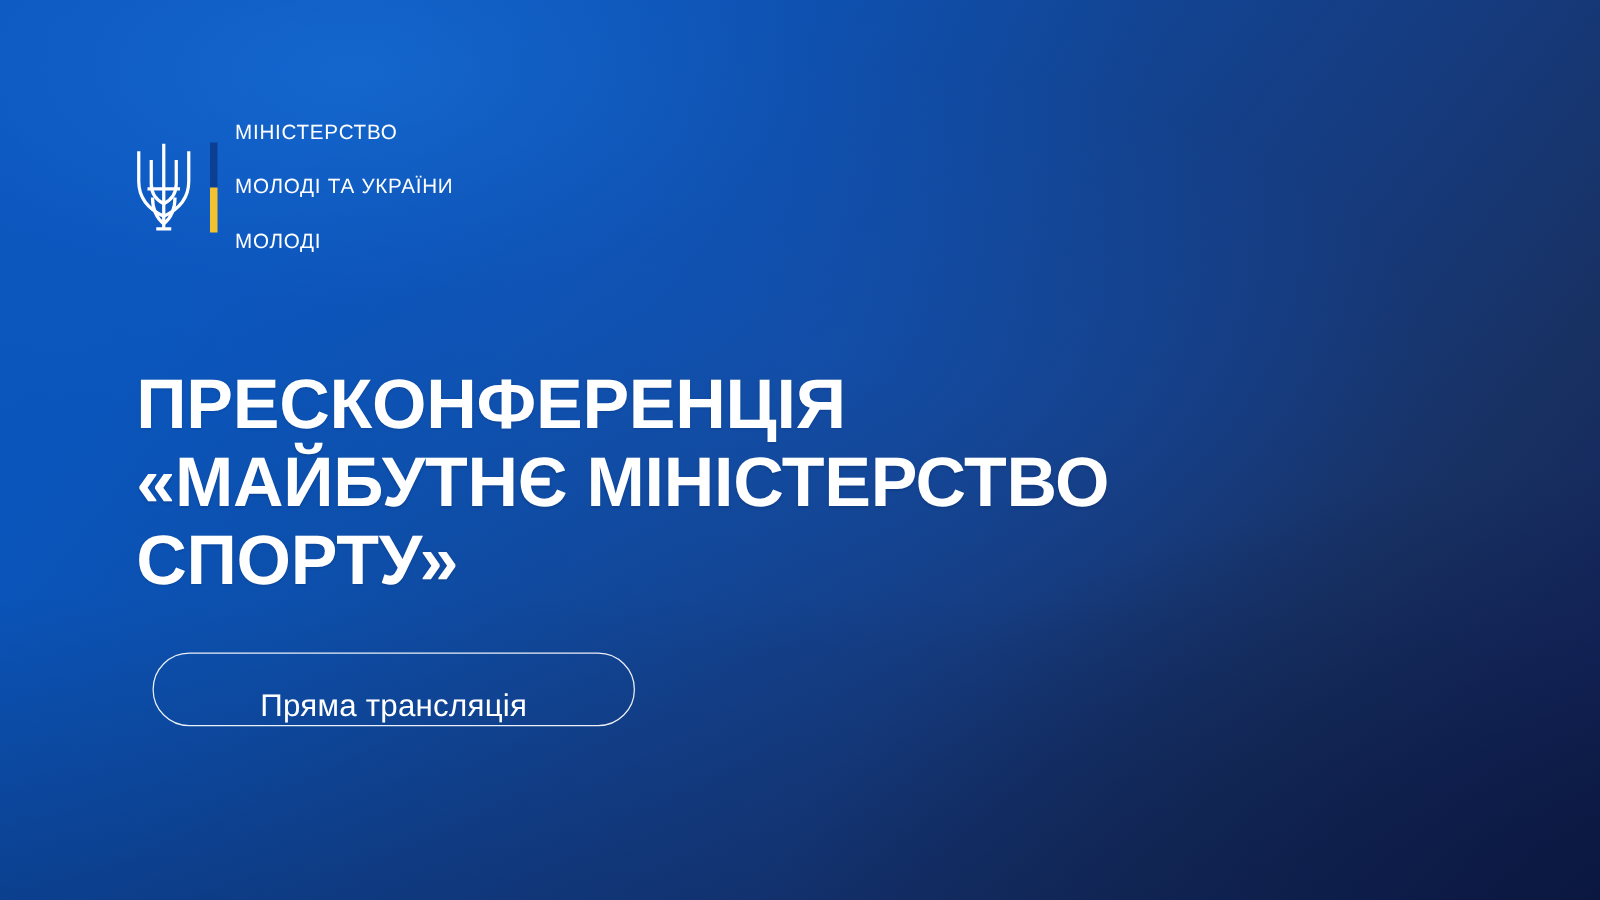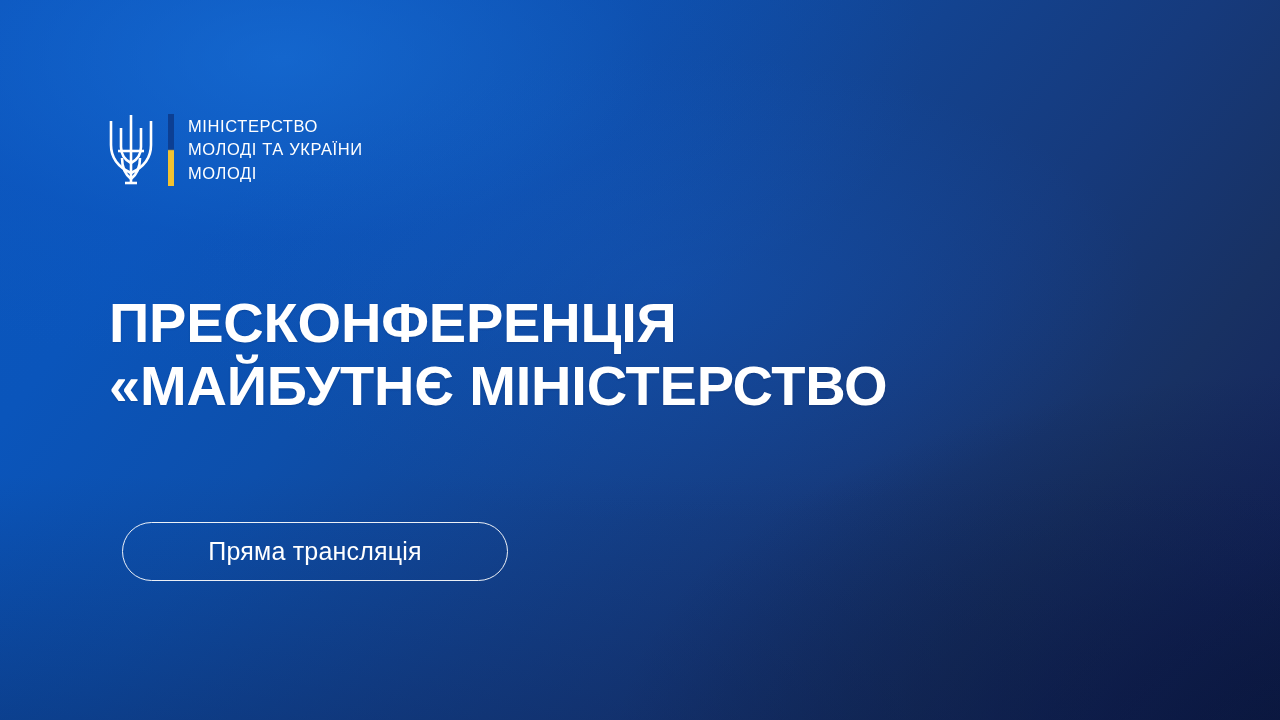--- a/index.html
+++ b/index.html
@@ -87,21 +87,21 @@
     background: linear-gradient(to bottom,
         #0c3f93 0%,
         #0c3f93 49%,
         #f2c230 51%,
         #f2c230 100%);
   }
   .logo-text {
     display: flex;
     flex-direction: column;
     justify-content: center;
-    gap: 0;
+    gap: 20px;
   }
   .logo-text span {
     display: block;
     color: #ffffff;
     font-size: 16.5px;
     letter-spacing: 0.6px;
     line-height: 1.42;
     white-space: nowrap;
     font-weight: 400;
   }
@@ -128,21 +128,21 @@
   .live-pill {
     position: absolute;
     left: 122px;
     top: 522px;
     width: 386px;
     height: 59px;
     box-sizing: border-box;
     border: 1.6px solid rgba(255,255,255,0.92);
     border-radius: 30px;
     display: flex;
-    align-items: center;
+    align-items: flex-end;
     justify-content: center;
     background: transparent;
     cursor: pointer;
   }
   .live-pill-label {
     color: #ffffff;
     font-size: 25px;
     font-weight: 400;
     letter-spacing: 0.2px;
     white-space: nowrap;
@@ -187,19 +187,20 @@
     <div class="logo-text">
       <span>МІНІСТЕРСТВО</span>
       <span>МОЛОДІ ТА УКРАЇНИ</span>
       <span>МОЛОДІ</span>
     </div>
   </div>
 
   <div class="headline">
     <span class="line">ПРЕСКОНФЕРЕНЦІЯ</span>
     <span class="line">«МАЙБУТНЄ МІНІСТЕРСТВО</span>
+    <span class="line">СПОРТУ»</span>
   </div>
 
   <div class="live-pill">
     <span class="live-pill-label">Пряма трансляція</span>
   </div>
 
 </div>
 
 </body></html>

